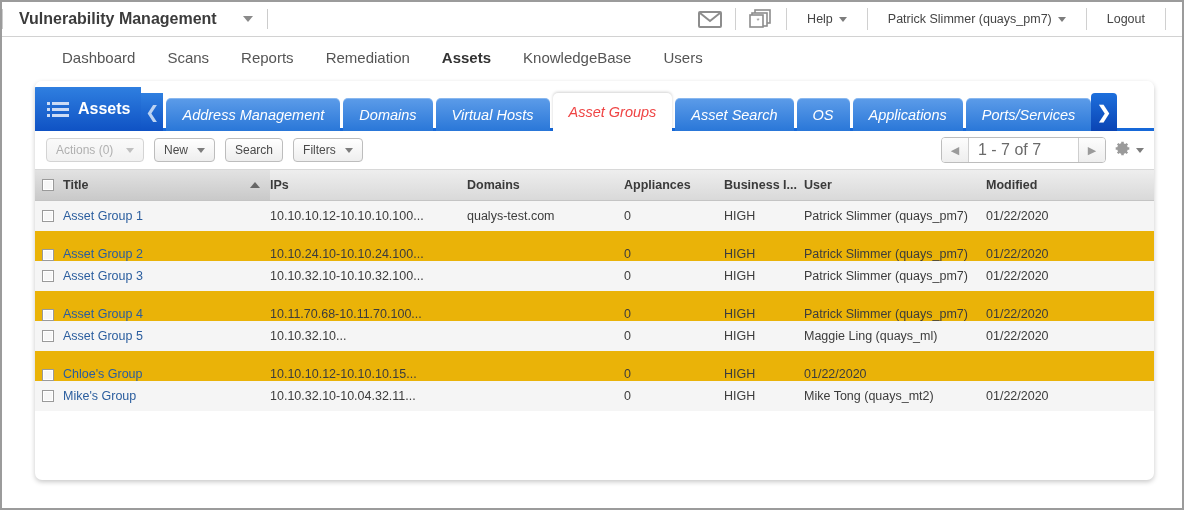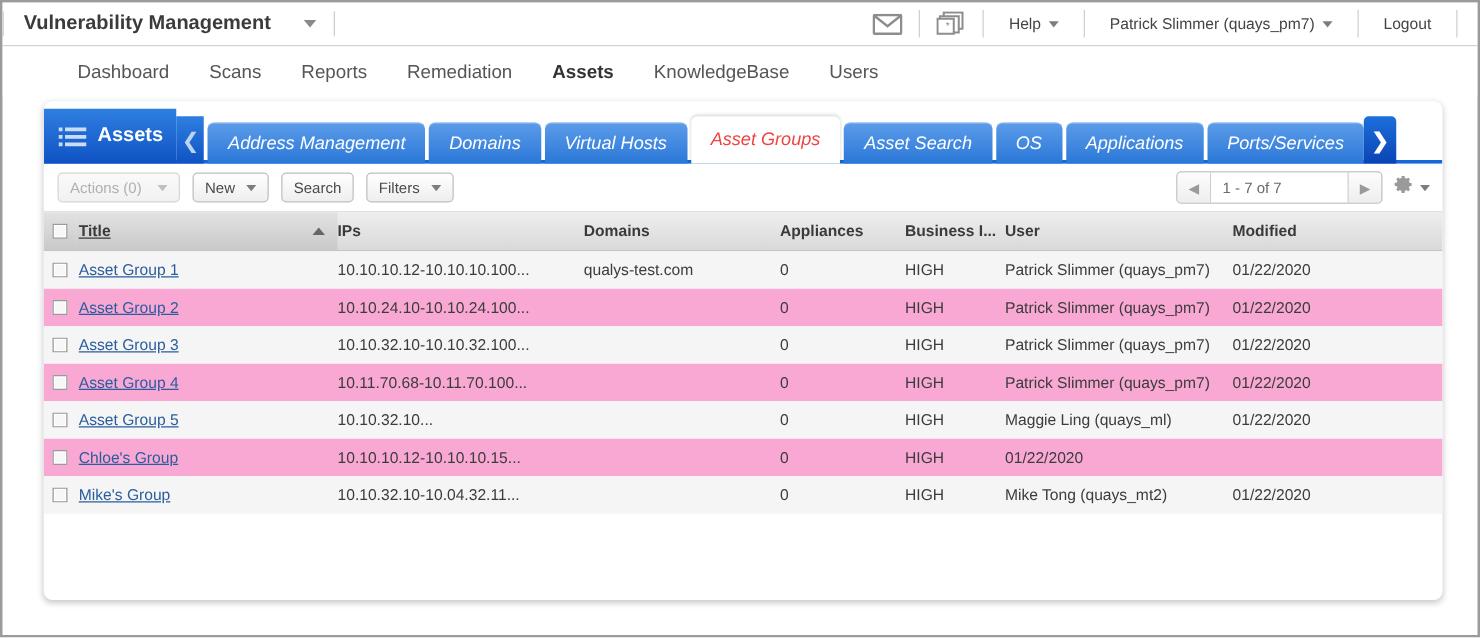--- a/index.html
+++ b/index.html
@@ -278,21 +278,21 @@
     color: #9a9a9a;
     font-size: 11px;
   }
   .pager-btn.left { border-right: 1px solid #cfcfcf; }
   .pager-btn.right { border-left: 1px solid #cfcfcf; }
   .pager-text {
     width: 100px;
     display: flex;
     align-items: center;
     padding-left: 9px;
-    font-size: 12px;
+    font-size: 16px;
     color: #6a6a6a;
     background: #ffffff;
   }
   .gear-wrap {
     display: inline-flex;
     align-items: center;
     gap: 5px;
     color: #9a9a9a;
   }
 
@@ -308,25 +308,25 @@
     color: #3c3c3c;
   }
   .row.header {
     height: 30px;
     background: linear-gradient(#eeeeee, #d9d9d9);
     font-weight: bold;
     color: #3a3a3a;
     border-bottom: 1px solid #c4c4c4;
   }
   .row.odd { background: #f5f5f5; }
-  .row.even { background: #f9a8d4; }
+  .row.even { background: #eab308; align-items: flex-end; }
 
   .cell { padding: 0; box-sizing: border-box; white-space: nowrap; overflow: hidden; }
   .c-check { width: 26px; display: flex; justify-content: center; flex: none; }
-  .c-title { width: 209px; flex: none; padding-left: 2px; display: flex; align-items: center; text-decoration: underline; }
+  .c-title { width: 209px; flex: none; padding-left: 2px; display: flex; align-items: center; }
   .c-ips { width: 197px; flex: none; }
   .c-domains { width: 157px; flex: none; }
   .c-appl { width: 100px; flex: none; }
   .c-biz { width: 80px; flex: none; }
   .c-user { width: 182px; flex: none; }
   .c-mod { width: 140px; flex: none; }
 
   .row.header .c-check,
   .row.header .c-title {
     background: linear-gradient(#e2e2e2, #c9c9c9);

